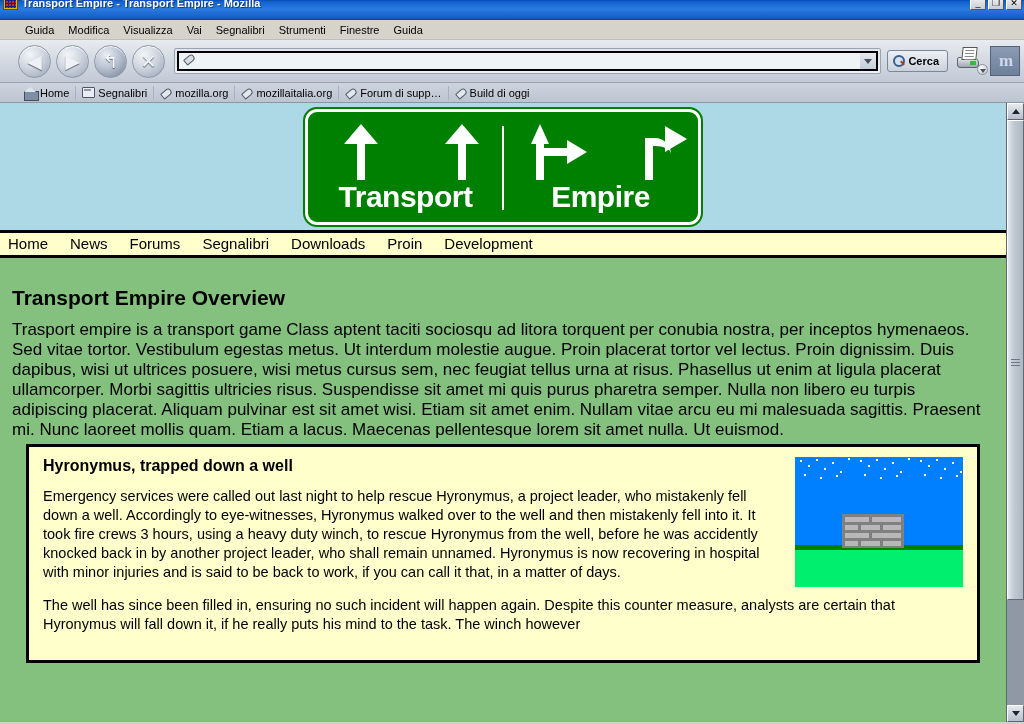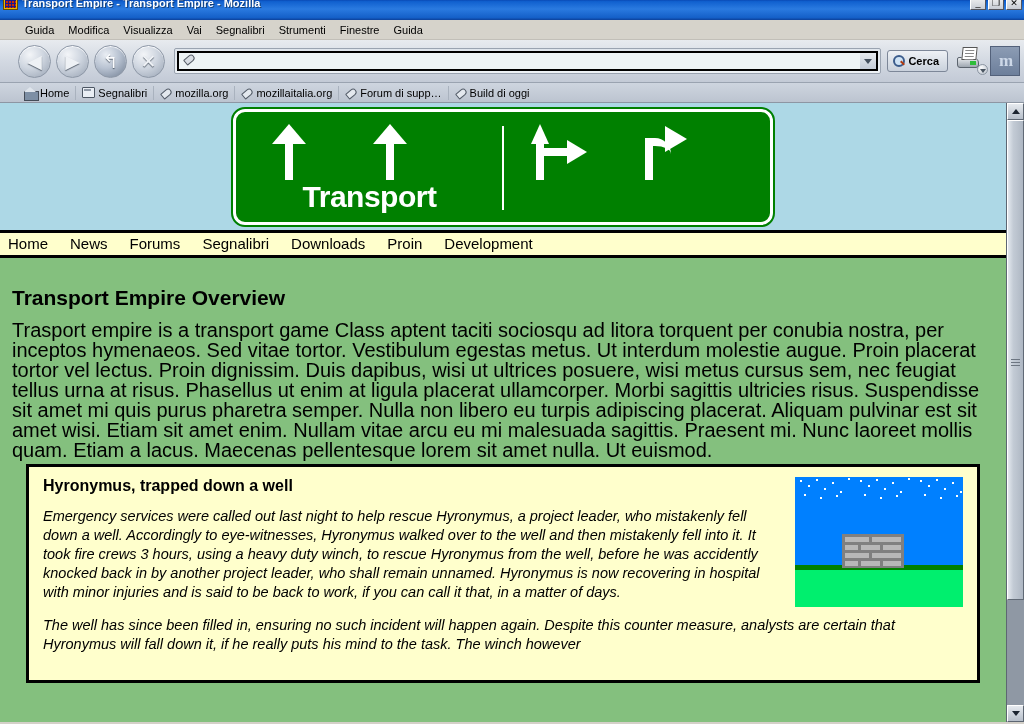--- a/index.html
+++ b/index.html
@@ -251,21 +251,21 @@
   }
 
   
   #pageheader {
     background: #add8e6;
     height: 130px;
     display: flex; align-items: center; justify-content: center;
     border-bottom: 3px solid #000;
   }
   #roadsign {
-    width: 540px; height: 116px;
+    width: 396px; height: 116px;
     background: #008000;
     border: 3px solid #fff;
     outline: 2px solid #008000;
     border-radius: 12px;
     position: relative;
     display: flex; align-items: flex-start;
   }
   .sign-half {
     flex: 1 1 50%; position: relative; height: 100%;
   }
@@ -344,36 +344,36 @@
 
   
   #content { padding: 6px 12px 0 12px; color: #000; }
   #content h1 {
     font-size: 21px; font-weight: bold; margin: 22px 0 10px 0;
   }
   #content h2 {
     font-size: 21px; font-weight: bold; margin: 22px 0 14px 0;
   }
   #content p.intro {
-    font-size: 20px; line-height: 20px; margin: 1px 0 4px 0;
+    font-size: 17px; line-height: 20px; margin: 1px 0 4px 0;
     max-width: 975px;
   }
   #newsbox {
     background: #ffffcc;
     border: 3px solid #000;
     margin: 0 14px 0 14px;
     padding: 10px 14px 12px 14px;
     position: relative;
     overflow: hidden;
   }
   #newsbox h3 {
     font-size: 16px; font-weight: bold; margin: 0 0 12px 0;
   }
   #newsbox p {
-    font-size: 14.5px; line-height: 19px; margin: 0 0 14px 0; font-style: italic;
+    font-size: 14.5px; line-height: 19px; margin: 0 0 14px 0;
   }
   #newsfigure {
     float: right;
     width: 168px; height: 130px;
     margin: 0 0 8px 16px;
     position: relative;
     overflow: hidden;
     background: #0080ff;
   }
   #newsfigure .sky { position: absolute; left: 0; top: 0; right: 0; height: 90px; background: #0080ff; }
@@ -557,20 +557,21 @@
               <span class="head"></span>
                 <span class="shaft"></span>
               <span class="branch"></span>
                 <span class="branchhead"></span>
             </div>
             <div class="arrow-right" style="left:142px">
               <span class="curve"></span>
                 <span class="rhead"></span>
             </div>
           </div>
+          <div class="sign-text">Empire</div>
         </div>
       </div>
     </div>
 
     <div id="sitenav">
       <a href="#">Home</a>
       <a href="#">News</a>
       <a href="#">Forums</a>
       <a href="#">Segnalibri</a>
       <a href="#">Downloads</a>

